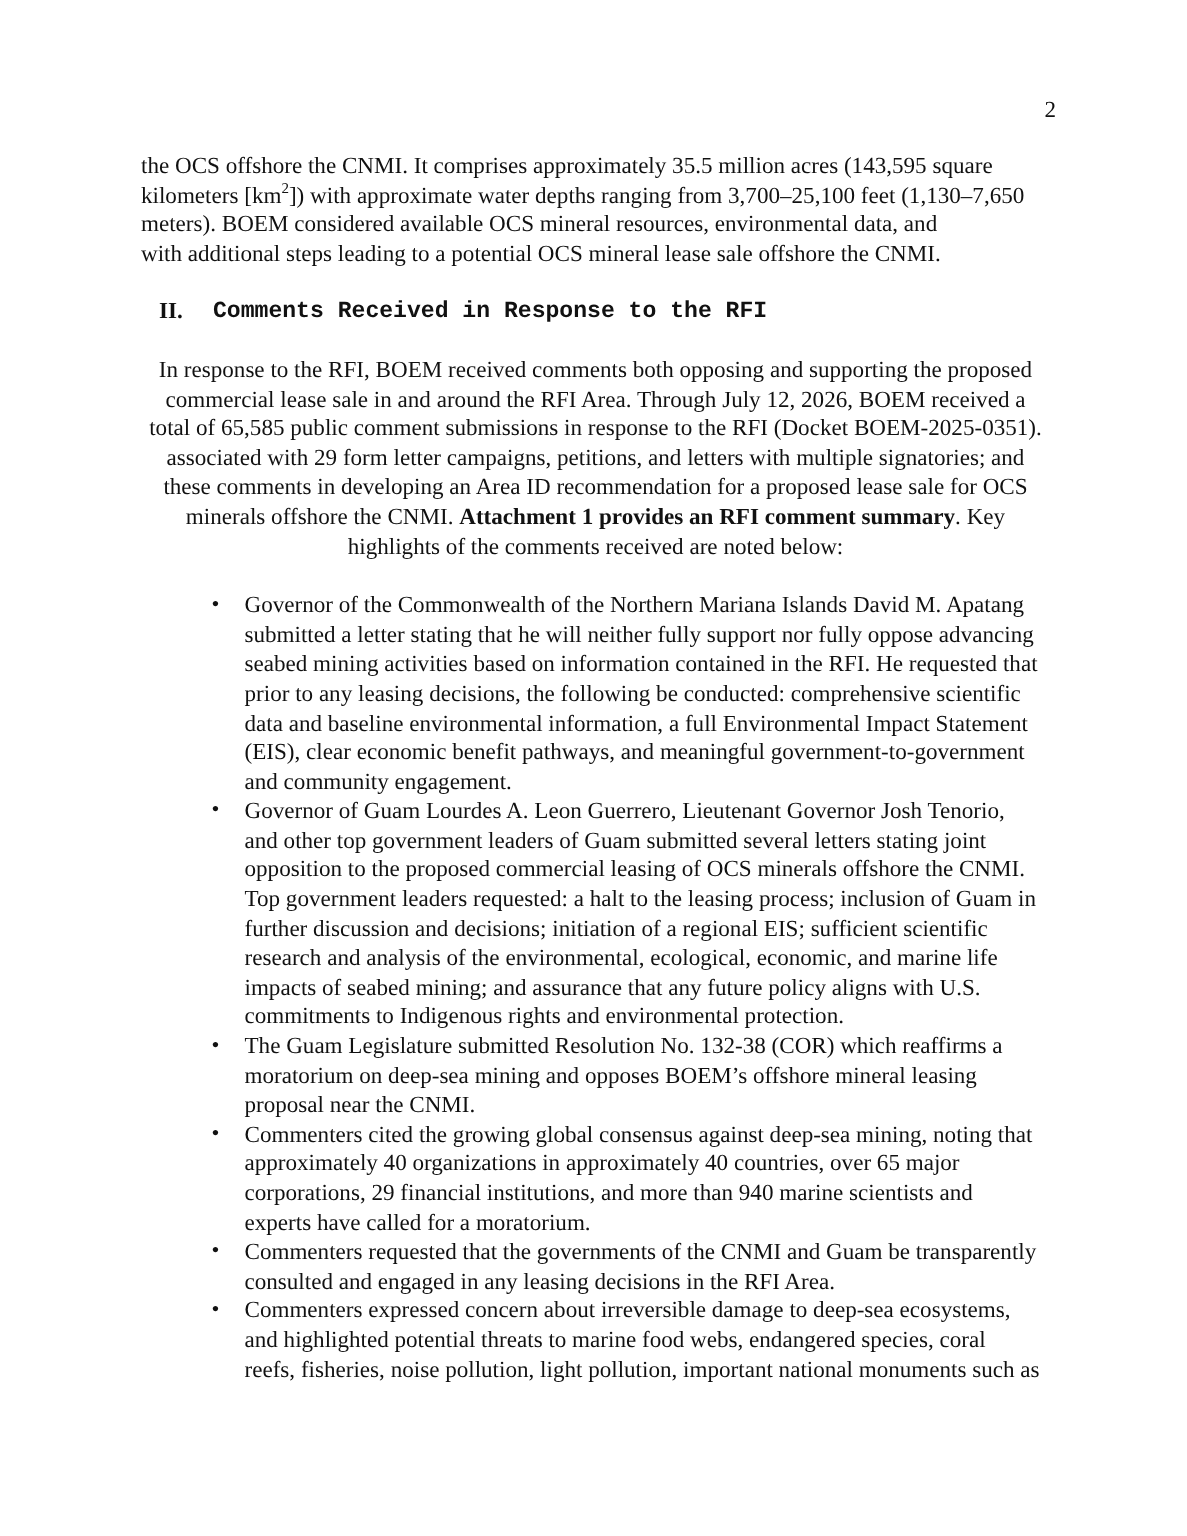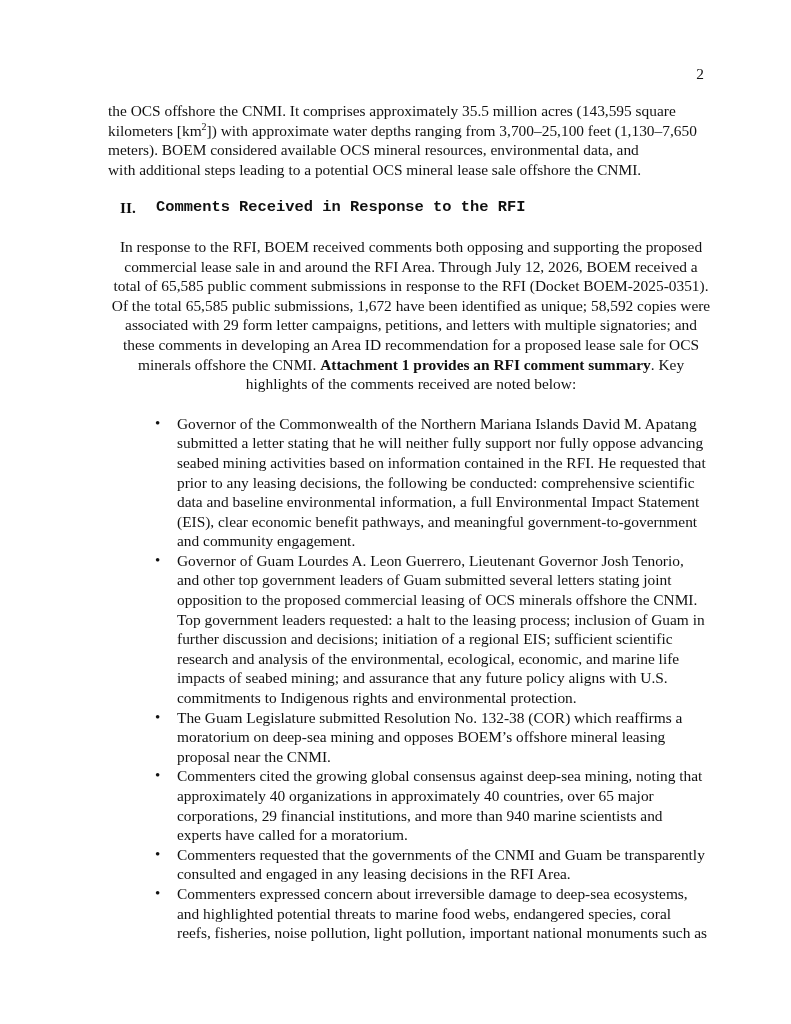--- a/index.html
+++ b/index.html
@@ -23,21 +23,20 @@
       left: 684px;
       width: 20px;
       text-align: right;
       font-size: 15.4px;
     }
     .content {
       position: absolute;
       left: 94px;
       top: 101px;
       width: 606px;
-      margin-left: 14px;
     }
     p {
       margin: 0;
       white-space: nowrap;
     }
     .line { display: block; white-space: nowrap; }
     .section-heading {
       margin-top: 19px;
       font-weight: bold;
       display: flex;
@@ -89,21 +88,20 @@
 
   <div class="section-heading">
     <span class="num">II.</span>
     <span class="title">Comments Received in Response to the RFI</span>
   </div>
 
   <p class="para2">
     <span class="line">In response to the RFI, BOEM received comments both opposing and supporting the proposed</span>
     <span class="line">commercial lease sale in and around the RFI Area. Through July 12, 2026, BOEM received a</span>
     <span class="line">total of 65,585 public comment submissions in response to the RFI (Docket BOEM-2025-0351).</span>
-    <span class="line">Of the total 65,585 public submissions, 1,672 have been identified as unique; 58,592 copies were</span>
     <span class="line">associated with 29 form letter campaigns, petitions, and letters with multiple signatories; and</span>
     <span class="line">these comments in developing an Area ID recommendation for a proposed lease sale for OCS</span>
     <span class="line"><span>minerals offshore the CNMI. </span><b>Attachment 1 provides an RFI comment summary</b><span>. Key</span></span>
     <span class="line">highlights of the comments received are noted below:</span>
   </p>
 
   <ul class="bullets">
     <li>
       <span class="bullet">•</span>
       <span class="line">Governor of the Commonwealth of the Northern Mariana Islands David M. Apatang</span>

